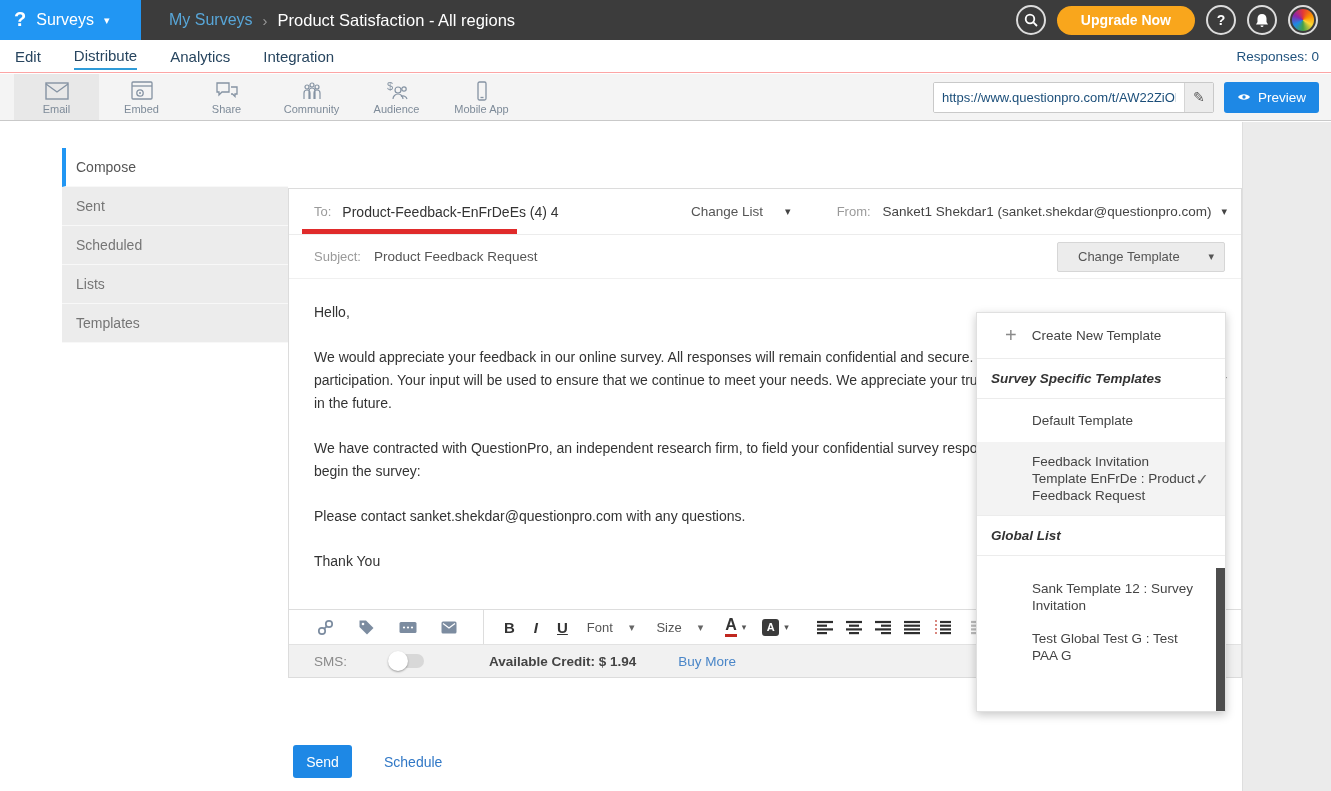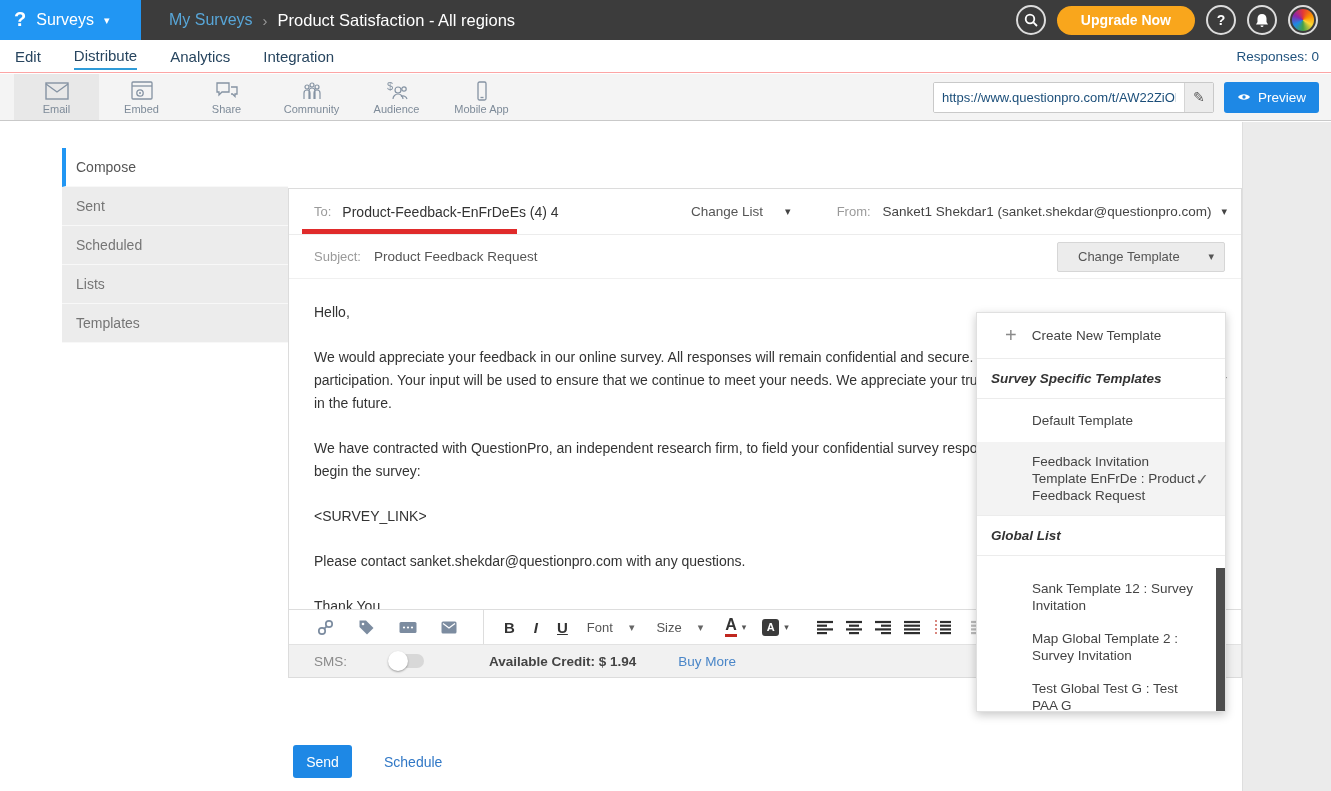--- a/index.html
+++ b/index.html
@@ -272,21 +272,20 @@
       <div class="chg-tpl-btn">
         <span>Change Template</span>
         <span class="caret">▾</span>
       </div>
     </div>
 
     <div class="body-area">
       <p>Hello,</p>
       <p>We would appreciate your feedback in our online survey. All responses will remain confidential and secure. Thank you in advance for your participation. Your input will be used to ensure that we continue to meet your needs. We appreciate your trust and look forward to serving you better in the future.</p>
       <p>We have contracted with QuestionPro, an independent research firm, to field your confidential survey responses. Please click on the link below to begin the survey:</p>
-      <p>&lt;SURVEY_LINK&gt;</p>
       <p>Please contact sanket.shekdar@questionpro.com with any questions.</p>
       <p>Thank You</p>
     </div>
 
     <div class="ed-toolbar">
       <span class="ed-ic">
         <svg width="17" height="17" viewBox="0 0 17 17">
             <circle cx="5" cy="12" r="3.2" fill="none" stroke="#7c8ca0" stroke-width="1.7"></circle>
             <circle cx="12" cy="5" r="3.2" fill="none" stroke="#7c8ca0" stroke-width="1.7"></circle>
             <line x1="6.8" y1="10.2" x2="10.2" y2="6.8" stroke="#7c8ca0" stroke-width="1.7"></line>
@@ -424,22 +423,19 @@
     <div class="dd-item selected">
       <span class="txt">Feedback Invitation Template EnFrDe  : Product Feedback Request</span>
       <span class="dd-check">✓</span>
     </div>
     <div class="dd-head">Global List</div>
     <div class="dd-scroll">
       <div class="dd-gitem">
         <span class="txt">Sank Template 12  : Survey Invitation</span>
       </div>
       <div class="dd-gitem">
-        <span class="txt">Map Global Template 2  : Survey Invitation</span>
-      </div>
-      <div class="dd-gitem">
         <span class="txt">Test Global Test G  : Test PAA G</span>
       </div>
     </div>
     <div class="dd-scrollbar"></div>
   </div>
 
 </div>
 
 </body></html>

